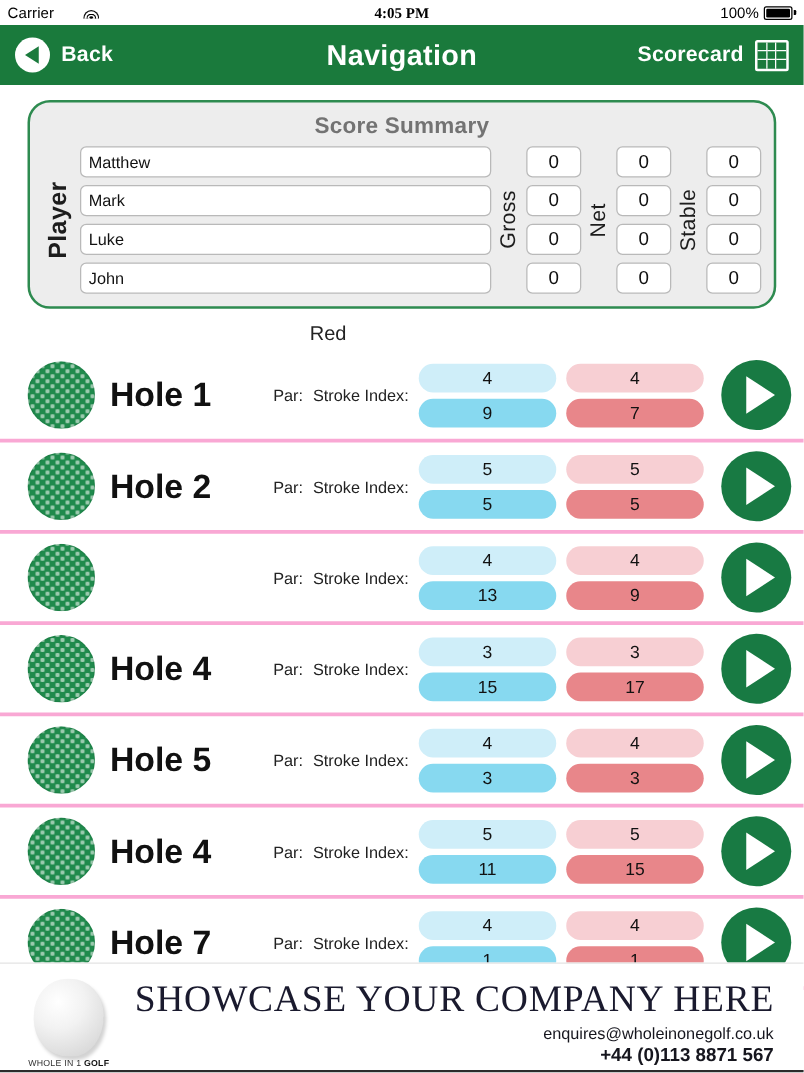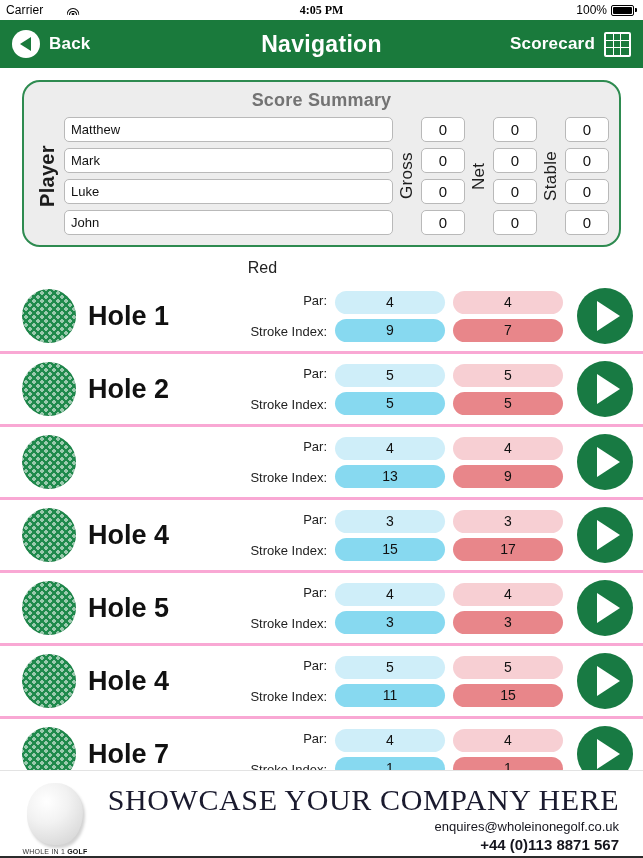--- a/index.html
+++ b/index.html
@@ -136,22 +136,22 @@
     background-size: 8px 8px, 8px 8px;
     background-position: 0 0, 4px 4px;
     flex: 0 0 auto;
     box-shadow: inset 0 0 0 1px rgba(0,0,0,.07);
   }
   .hole-name {
     font-size: 27px; font-weight: bold; color: #111;
     margin-left: 12px; white-space: nowrap;
   }
   .labels {
-    margin-left: auto; text-align: right;
-    display: flex; flex-direction: column; gap: 8px;
+    margin-left: auto; text-align: center;
+    display: flex; flex-direction: row; gap: 8px;
     font-size: 13px; color: #222; padding-right: 8px;
   }
   .labels div { height: 23px; line-height: 23px; }
   .pill-col { display: flex; flex-direction: column; gap: 5px; }
   .pill {
     width: 110px; height: 23px; border-radius: 12px;
     display: flex; align-items: center; justify-content: center;
     font-size: 14px; color: #111;
   }
   .pill.blue-light { background: #cfeef9; }

